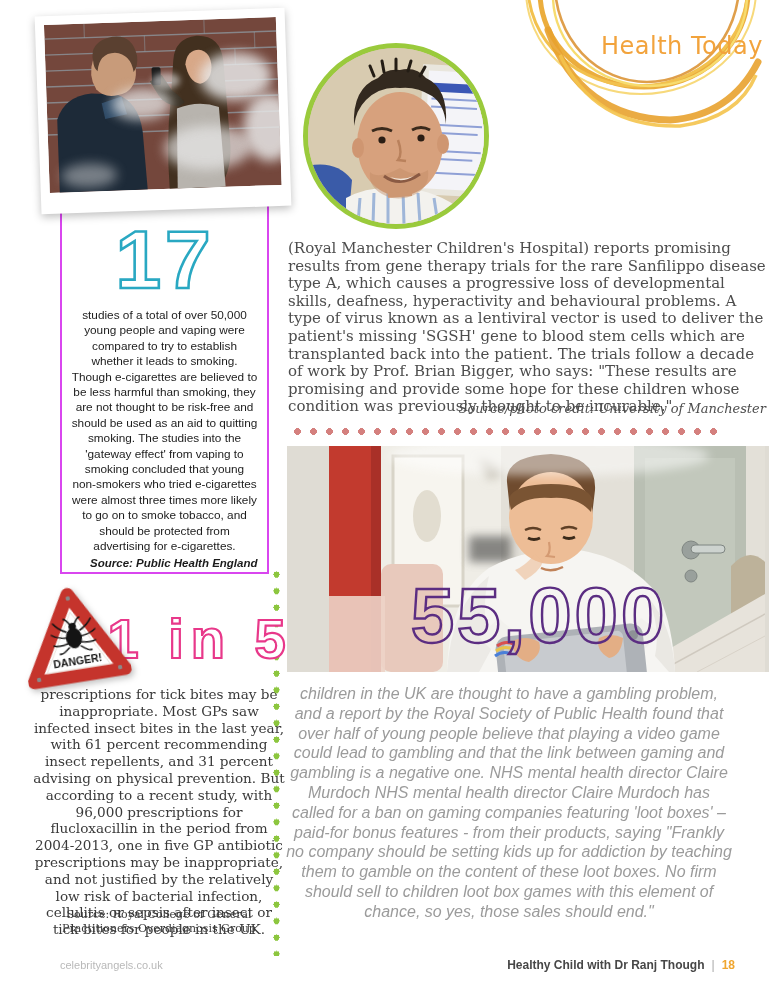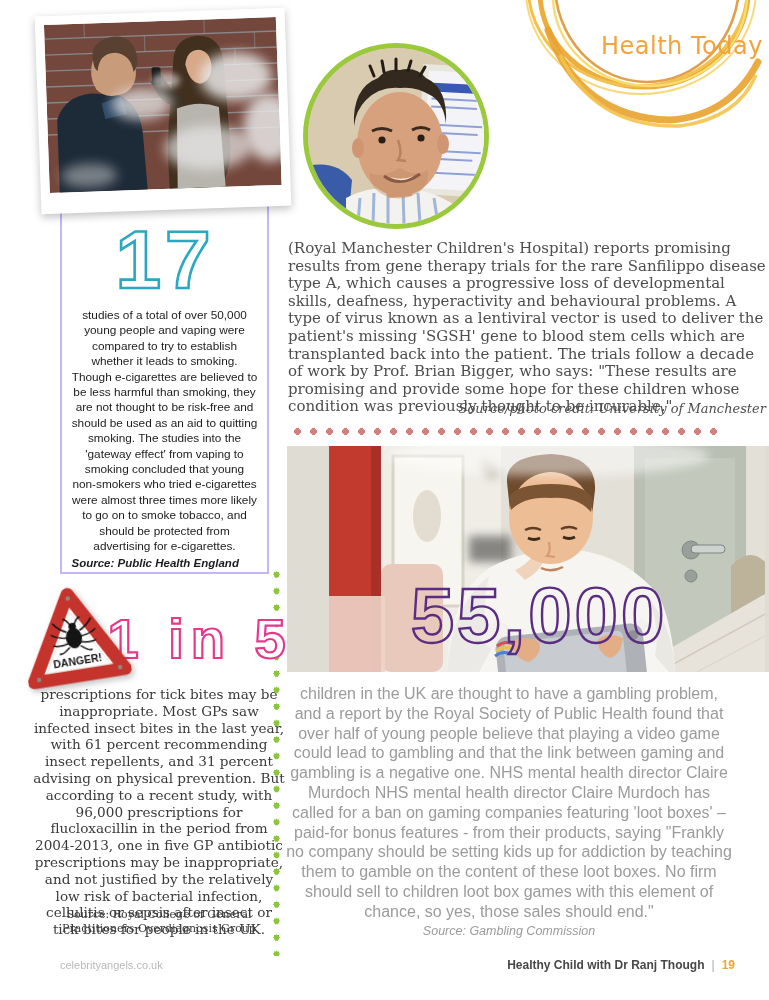--- a/index.html
+++ b/index.html
@@ -7,26 +7,26 @@
         font-family:"Liberation Sans",sans-serif;}
   .abs{position:absolute;}
 
   
   .polaroid{left:38px;top:12px;width:250px;height:198px;background:#fff;
     box-shadow:0 3px 8px rgba(0,0,0,.25);transform:rotate(-2deg);z-index:5;
     padding:0;}
   .polaroid svg{position:absolute;left:9px;top:9px;}
 
   
-  .vapebox{left:60px;top:190px;width:209px;height:384px;border:2px solid #c4b5fd;
+  .vapebox{left:60px;top:190px;width:209px;height:384px;border:2px solid #d946ef;
     background:#fff;z-index:2;box-sizing:border-box;}
   .vapebox .stat-svg{display:block;margin:28px auto 0 auto;}
   .vapebox .body{width:186px;margin:8px auto 0 auto;text-align:center;
     font-size:11.8px;line-height:15.4px;color:#1c1c1c;}
-  .vapebox .src{width:186px;margin:2px auto 8px auto;text-align:left;
+  .vapebox .src{width:186px;margin:2px auto 8px auto;text-align:right;
     font-size:11.5px;font-weight:bold;font-style:italic;color:#1c1c1c;}
 
   
   .danger{left:22px;top:586px;width:104px;height:104px;transform:rotate(-9deg);
     filter:drop-shadow(2px 3px 3px rgba(0,0,0,.25));z-index:3;}
   .oneinfive{left:108px;top:594px;z-index:2;}
 
   .tickpara{left:33px;top:686px;width:252px;text-align:center;
     font-family:"DejaVu Serif",serif;font-size:13.6px;line-height:16.8px;color:#3a3a3a;}
   .ticksrc{left:40px;top:908px;width:238px;text-align:center;
@@ -55,21 +55,21 @@
     background-size:16px 9px;background-repeat:repeat-x;}
   .dots-v{left:272px;top:570px;width:9px;height:386px;
     background-image:radial-gradient(circle 3.1px at 4.5px 4.5px,#8cc63e 97%,transparent);
     background-size:9px 16.5px;background-repeat:repeat-y;}
 
   
   .boyphoto{left:287px;top:446px;width:520px;height:226px;overflow:hidden;z-index:1;background:#dfdcd4;text-align:center;}
   .boyphoto .statoverlay{position:absolute;left:0;top:0;}
 
   .gambling-body{left:286px;top:684px;width:446px;text-align:center;
-    font-size:16px;line-height:19.8px;color:#9b9b9b;}
+    font-size:16px;line-height:19.8px;color:#9b9b9b;font-style:italic;}
   .gambling-src{left:286px;top:924px;width:446px;text-align:center;
     font-style:italic;font-size:12.5px;color:#9b9b9b;}
 
   
   .footer-left{left:60px;top:959px;font-size:11px;color:#b9b9b9;}
   .footer-right{right:34px;top:958px;font-size:12px;color:#474747;font-weight:bold;}
   .footer-right .sep{color:#a9a9a9;font-weight:normal;margin:0 7px;}
   .footer-right .pg{color:#f0a62f;}
 </style>
 </head>
@@ -319,20 +319,19 @@
         </g>
       </g>
       <ellipse cx="220" cy="10" rx="160" ry="20" fill="#ffffff" opacity="0.5" filter="url(#bl2)"></ellipse>
     </svg>
     <svg class="statoverlay" width="436" height="226" viewBox="0 0 436 226">
       <text x="252" y="196" text-anchor="middle" font-family="Liberation Sans,sans-serif" font-weight="bold" font-size="78" letter-spacing="3" fill="transparent" stroke="#5b2d82" stroke-width="2.4">55,000</text>
     </svg>
   </div>
 
   <div class="abs gambling-body">children in the UK are thought to have a gambling problem, and a report by the Royal Society of Public Health found that over half of young people believe that playing a video game could lead to gambling and that the link between gaming and gambling is a negative one. NHS mental health director Claire Murdoch NHS mental health director Claire Murdoch has called for a ban on gaming companies featuring 'loot boxes' – paid-for bonus features - from their products, saying "Frankly no company should be setting kids up for addiction by teaching them to gamble on the content of these loot boxes. No firm should sell to children loot box games with this element of chance, so yes, those sales should end."</div>
-  <div class="abs gambling-src">Source: Gambling Commission</div>
 
   <div class="abs footer-left">celebrityangels.co.uk</div>
   <div class="abs footer-right">
-    <span>Healthy Child with Dr Ranj Though</span><span class="sep">|</span><span class="pg">19</span>
+    <span>Healthy Child with Dr Ranj Though</span><span class="sep">|</span><span class="pg">18</span>
   </div>
 
 </div>
 
 </body></html>

